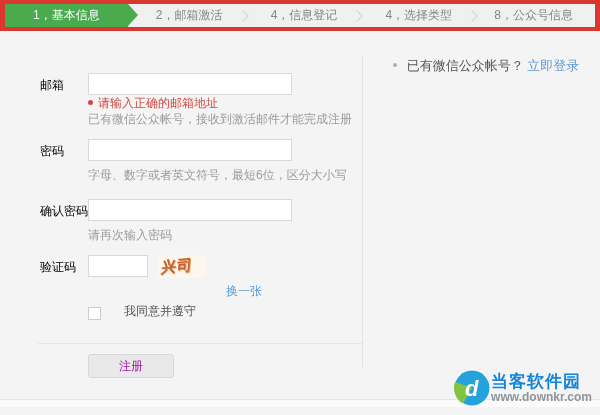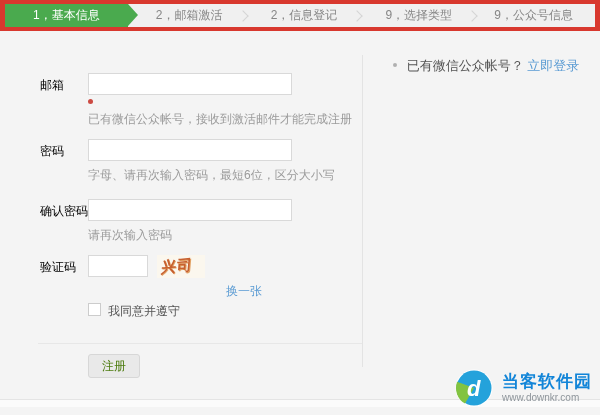--- a/index.html
+++ b/index.html
@@ -38,69 +38,69 @@
   .captcha-input { width: 60px; }
   .captcha-img { position: absolute; left: 157px; top: 224px; width: 48px; height: 23px;
     background: #fbf7ee; overflow: hidden; cursor: pointer; }
   .captcha-glyphs { display: inline-block; font-size: 15px; font-weight: bold; color: #c7602f;
     transform: rotate(-5deg) skewX(-10deg); letter-spacing: 1px; margin: 2px 0 0 4px;
     text-shadow: 1px 1px 0 #e2a163; }
   .link { color: #5a9bd3; text-decoration: none; cursor: pointer; margin-top: 24px; }
   .refresh-link { position: absolute; left: 226px; top: 228px; font-size: 12px; }
 
   .agree-row { position: absolute; left: 88px; top: 272px; font-size: 12px; color: #555;
-    display: flex; align-items: flex-start; }
+    display: flex; align-items: flex-end; gap: 16px; }
   .checkbox { width: 13px; height: 13px; background: #fff; border: 1px solid #ccc;
     margin-right: 7px; cursor: pointer; flex: none; }
 
   .form-divider { position: absolute; left: 38px; top: 312px; width: 324px; height: 1px; background: #e7e7e7; }
-  .submit-btn { position: absolute; left: 88px; top: 323px; width: 52px; height: 24px;
+  .submit-btn { position: absolute; left: 88px; top: 323px; width: 86px; height: 24px;
     background: #e9e9e9; border: 1px solid #d7d7d7; border-radius: 3px;
-    color: #4d7c0f; font-size: 12px; cursor: default; }
+    color: #a21caf; font-size: 12px; cursor: default; }
 
   
   .aside { position: absolute; left: 393px; top: 26px; font-size: 13px; color: #555; }
   .aside .bullet { display: inline-block; width: 4px; height: 4px; background: #b0b0b0;
     border-radius: 50%; vertical-align: 3px; margin-right: 6px; }
 
   
   .watermark { position: absolute; right: 8px; bottom: 8px; display: flex; align-items: center; }
-  .wm-text { margin-left: 9px; }
+  .wm-text { margin-left: 0; }
   .wm-title { font-size: 17px; font-weight: bold; color: #1285d8; letter-spacing: 1px; line-height: 18px; }
-  .wm-url { font-size: 10px; font-weight: normal; color: #8e959b; line-height: 13px; }
+  .wm-url { font-size: 12px; font-weight: bold; color: #8e959b; line-height: 13px; }
 </style>
 </head>
 <body>
 
 <div id="page">
 
   <div class="annotation-frame">
     <div class="stepper">
         <div class="step active">1，基本信息</div>
         <div class="step">2，邮箱激活</div>
         <span class="step-sep"></span>
-        <div class="step">2，信息登记</div>
+        <div class="step">4，信息登记</div>
         <span class="step-sep"></span>
-        <div class="step">9，选择类型</div>
+        <div class="step">4，选择类型</div>
         <span class="step-sep"></span>
-        <div class="step">9，公众号信息</div>
+        <div class="step">8，公众号信息</div>
       </div>
   </div>
 
   <div class="content">
     <div class="vdivider"></div>
 
     <label class="flabel" style="top:46px">邮箱</label>
     <input class="finput" style="top: 42px;" value="">
-    <div class="error" style="top:64px"><span class="dot"></span></div>
+    <div class="error" style="top:64px"><span class="dot"></span><span>请输入正确的邮箱地址</span></div>
     <div class="hint" style="top:80px">已有微信公众帐号，接收到激活邮件才能完成注册</div>
 
     <label class="flabel" style="top:112px">密码</label>
     <input type="password" class="finput" style="top: 108px;" value="">
-    <div class="hint" style="top:136px">字母、请再次输入密码，最短6位，区分大小写</div>
+    <div class="hint" style="top:136px">字母、数字或者英文符号，最短6位，区分大小写</div>
 
     <label class="flabel" style="top:172px">确认密码</label>
     <input type="password" class="finput" style="top: 168px;" value="">
     <div class="hint" style="top:196px">请再次输入密码</div>
 
     <label class="flabel" style="top:228px">验证码</label>
     <input class="finput captcha-input" style="top: 224px;" value="">
     <div class="captcha-img">
       <span class="captcha-glyphs">兴司</span>
     </div>

